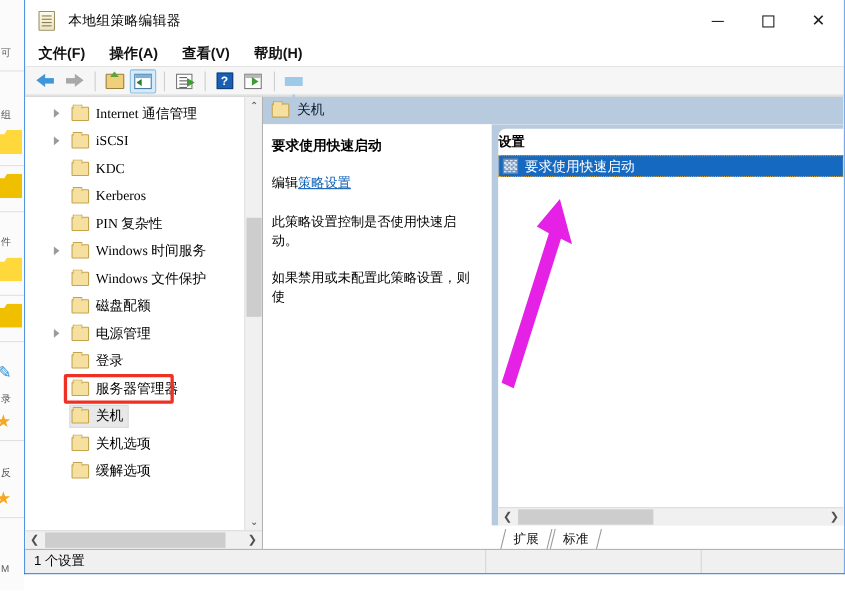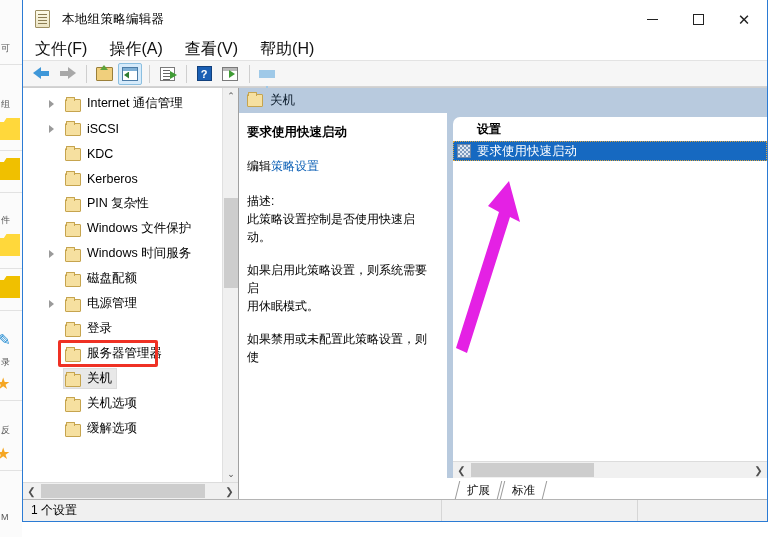--- a/index.html
+++ b/index.html
@@ -76,21 +76,21 @@
     font-size: 13px; color: #222; background: transparent;
   }
   .win-btn .min-glyph { display: block; width: 11px; height: 1px; background: #222; }
   .win-btn .max-glyph { display: block; width: 11px; height: 11px; border: 1px solid #222; }
   .win-btn .close-glyph { font-size: 15px; line-height: 15px; }
 
   .menubar {
     height: 23px; flex: 0 0 23px; display: flex; align-items: center;
     background: #ffffff; padding-left: 12px; border-bottom: 1px solid #e3e3e3;
   }
-  .menu-item { font-size: 16px; color: #111; margin-right: 22px; }
+  .menu-item { font-size: 13px; color: #111; margin-right: 22px; font-weight: bold; }
 
   .toolbar {
     height: 26px; flex: 0 0 26px; display: flex; align-items: center;
     background: #f6f6f6; border-bottom: 1px solid #d4d4d4; padding-left: 6px;
   }
   .tb-btn {
     width: 24px; height: 22px; margin-right: 2px; display: flex;
     align-items: center; justify-content: center; position: relative;
     border: 1px solid transparent; border-radius: 2px;
   }
@@ -199,22 +199,23 @@
   .expander {
     position: absolute; left: 22px; width: 12px; height: 12px;
     color: #767676; font-size: 10px; line-height: 12px; text-align: center;
   }
   .expander:before {
     content: ""; display: inline-block; width: 0; height: 0;
     border-top: 4px solid transparent; border-bottom: 4px solid transparent;
     border-left: 5px solid #9a9a9a; vertical-align: middle;
   }
   .tree-label-wrap {
-    display: flex; align-items: flex-end; margin-left: 22px; padding: 1px 4px 1px 1px;
+    display: flex; align-items: center; margin-left: 22px; padding: 1px 4px 1px 1px;
     border: 1px solid transparent;
+    font-family: Liberation Serif, serif;
   }
   .folder-ic {
     width: 16px; height: 13px; background: #f6e0a0; border: 1px solid #c6a44e;
     border-radius: 1px; position: relative; margin-right: 6px; flex: 0 0 16px;
   }
   .folder-ic:before {
     content: ""; position: absolute; left: 0; top: -3px; width: 7px; height: 3px;
     background: #f6e0a0; border: 1px solid #c6a44e; border-bottom: none;
     border-radius: 1px 1px 0 0;
   }
@@ -258,34 +259,34 @@
   .pane-header-text { font-size: 12.5px; color: #0b1b2b; }
   .pane-split { flex: 1 1 auto; display: flex; overflow: hidden; }
 
   .ext-pane {
     width: 208px; flex: 0 0 208px; background: #fff; padding: 10px 12px 0 8px;
     font-size: 12px; color: #000; line-height: 18px; overflow: hidden;
     position: relative;
   }
   .ext-title { font-weight: bold; font-size: 12.5px; margin-bottom: 16px; }
   .edit-line { margin-bottom: 17px; }
-  .edit-link { color: #0b5fb5; cursor: pointer; }
+  .edit-link { color: #0b5fb5; text-decoration: underline; cursor: pointer; }
   .blk { margin-bottom: 15px; }
 
   .list-pane {
     flex: 1 1 auto; display: flex; flex-direction: column; background: #b8cade;
     position: relative; padding-left: 6px; padding-top: 4px;
   }
   .list-inner {
     flex: 1 1 auto; background: #fff; border-top-left-radius: 7px;
     display: flex; flex-direction: column; overflow: hidden;
   }
   .col-head {
     height: 24px; flex: 0 0 24px; display: flex; align-items: center;
-    padding-left: 24px; font-size: 12px; font-weight: bold; color: #000;
+    padding-left: 0; font-size: 12px; font-weight: bold; color: #000;
   }
   .setting-row {
     height: 20px; display: flex; align-items: center; background: #1669c1;
     color: #fff; font-size: 12.5px; padding-left: 4px;
     outline: 1px dotted #d9a441; outline-offset: -1px;
   }
   .policy-ic {
     width: 14px; height: 14px; margin-right: 6px; flex: 0 0 14px;
     background:
       repeating-conic-gradient(#dfe8f2 0% 25%, #7f9cc0 0% 50%) 0 0 / 4px 4px;
@@ -451,31 +452,31 @@
           </div>
 
           <div class="tree-row">
             <span class="tree-label-wrap">
               <span class="folder-ic"></span>
               <span>PIN 复杂性</span>
             </span>
           </div>
 
           <div class="tree-row">
+            <span class="expander"></span>
+            <span class="tree-label-wrap">
+              <span class="folder-ic"></span>
+              <span>Windows 时间服务</span>
+            </span>
+          </div>
+
+          <div class="tree-row">
             <span class="tree-label-wrap">
               <span class="folder-ic"></span>
               <span>Windows 文件保护</span>
-            </span>
-          </div>
-
-          <div class="tree-row">
-            <span class="expander"></span>
-            <span class="tree-label-wrap">
-              <span class="folder-ic"></span>
-              <span>Windows 时间服务</span>
             </span>
           </div>
 
           <div class="tree-row">
             <span class="tree-label-wrap">
               <span class="folder-ic"></span>
               <span>磁盘配额</span>
             </span>
           </div>
 
@@ -548,26 +549,21 @@
       </div>
 
       <div class="pane-split">
 
         <div class="ext-pane">
           <div class="ext-title">要求使用快速启动</div>
           <div class="edit-line">
             <span>编辑</span><span class="edit-link">策略设置</span>
           </div>
           <div class="blk">
-            <div>描述:</div>
             <div>此策略设置控制是否使用快速启动。</div>
-          </div>
-          <div class="blk">
-            <div>如果启用此策略设置，则系统需要启</div>
-            <div>用休眠模式。</div>
           </div>
           <div class="blk">
             <div>如果禁用或未配置此策略设置，则使</div>
           </div>
         </div>
 
         <div class="list-pane">
           <div class="list-inner">
             <div class="col-head">设置</div>
             <div class="setting-row">

